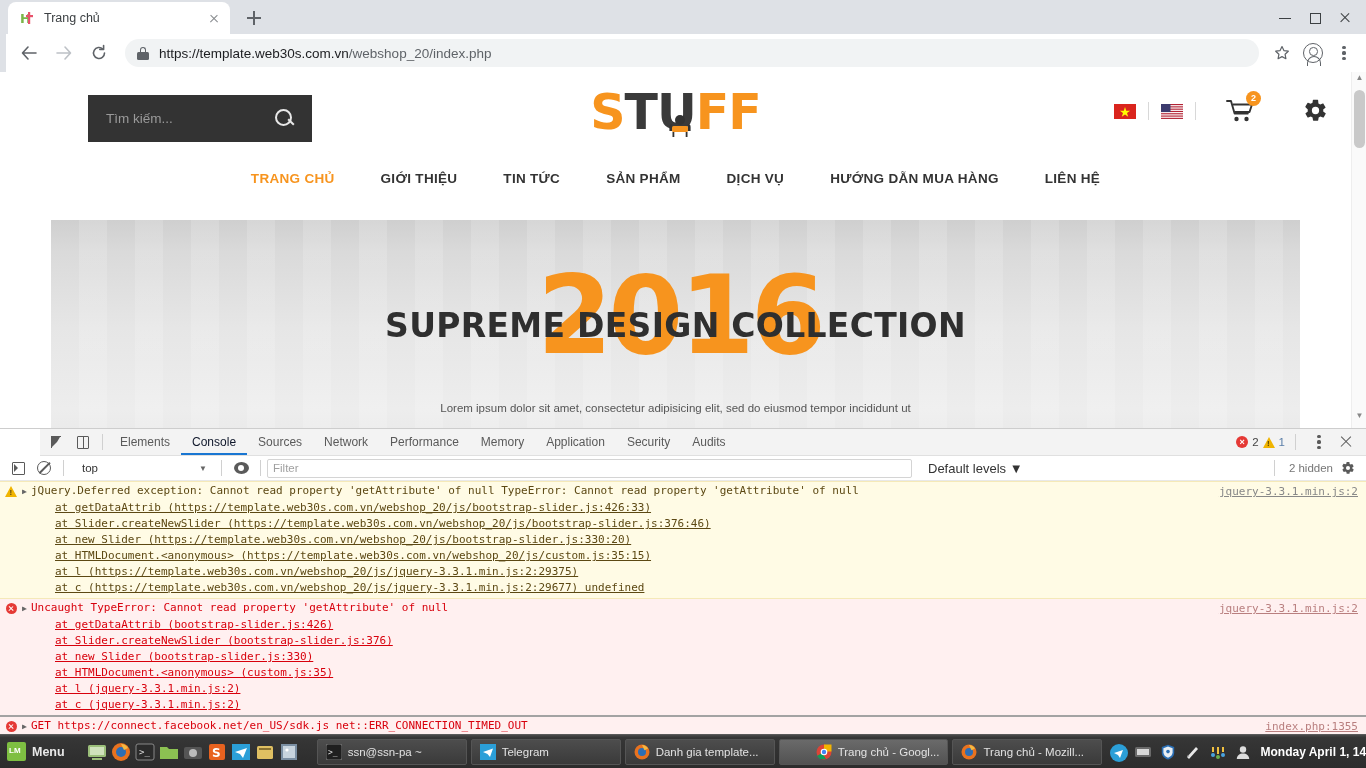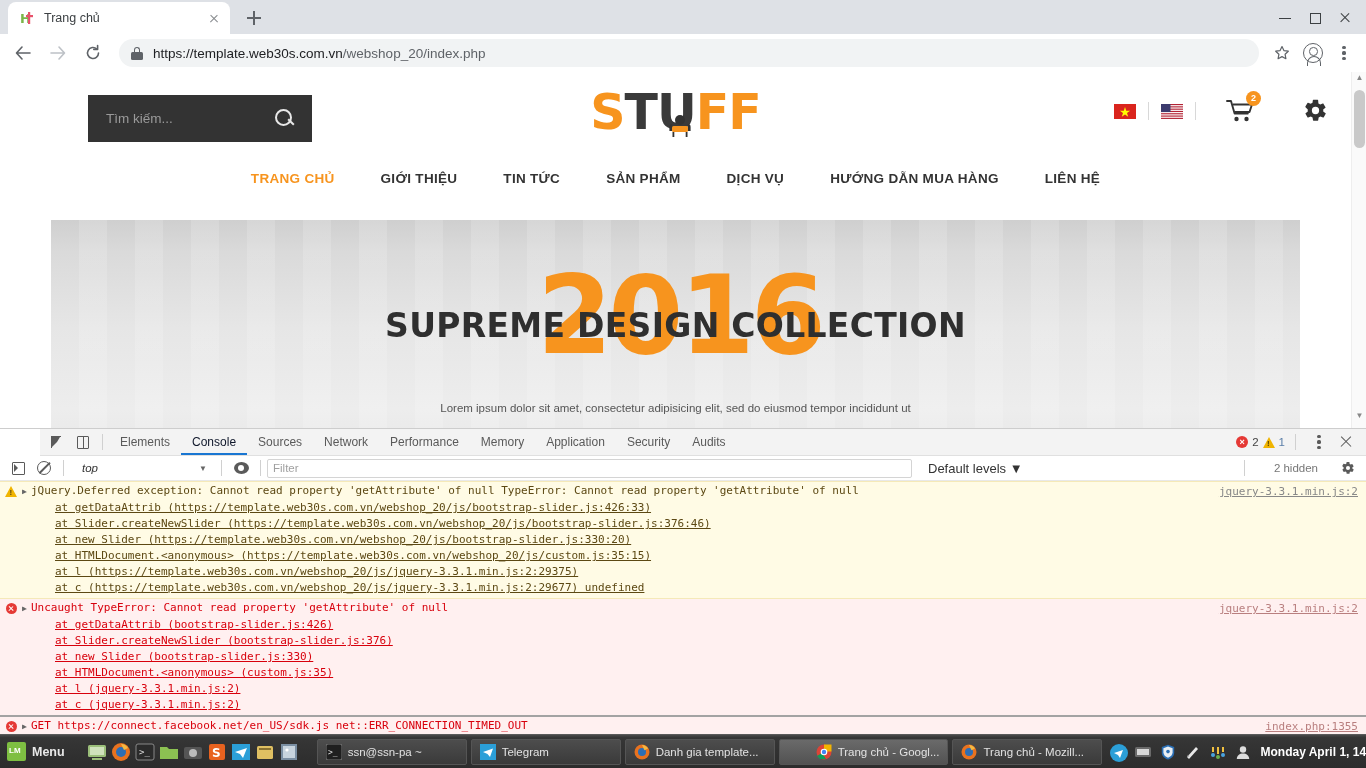--- a/index.html
+++ b/index.html
@@ -21,21 +21,21 @@
   .newtab:before{left:7px;top:13.2px;width:14px;height:1.6px;}
   .newtab:after{left:13.2px;top:7px;width:1.6px;height:14px;}
   .winbtns { position:absolute; right:6px; top:6px; display:flex; gap:0; align-items:center; }
   .winbtn { width:30px; height:24px; position:relative; }
   .winbtn span { position:absolute; background:#3c4043; }
   .wb-min span { left:9px; top:12px; width:12px; height:1.4px; }
   .wb-max span { left:9.5px; top:6.5px; width:11px; height:11px; background:transparent; border:1.4px solid #3c4043; }
   .wb-close:before,.wb-close:after{content:"";position:absolute;left:9px;top:11.3px;width:12px;height:1.4px;background:#3c4043;}
   .wb-close:before{transform:rotate(45deg);} .wb-close:after{transform:rotate(-45deg);}
 
-  .toolbar { height:38px; background:#fff; display:flex; align-items:center; padding:0 8px; }
+  .toolbar { height:38px; background:#fff; display:flex; align-items:center; padding:0 8px;margin-left:6px; }
   .navbtn { width:30px; height:30px; margin-right:5px; display:flex; align-items:center; justify-content:center;
             color:#5f6368; font-size:18px; line-height:1; }
   .navbtn.disabled { color:#bdc1c6; }
   .omnibox { flex:1; height:28px; background:#f1f3f4; border-radius:14px; display:flex; align-items:center;
              padding:0 12px; margin:0 6px; }
   .lock { width:12px; height:13px; position:relative; margin-right:10px; flex:none; }
   .lock .body { position:absolute; bottom:0; left:0; width:12px; height:8px; background:#5f6368; border-radius:1.5px; }
   .lock .shack { position:absolute; top:0; left:2.8px; width:6.4px; height:7px; border:1.7px solid #5f6368;
                  border-bottom:none; border-radius:4px 4px 0 0; }
   .url { font-size:13.5px; color:#202124; white-space:nowrap; }
@@ -120,27 +120,27 @@
   .x-ico:before{transform:rotate(45deg);} .x-ico:after{transform:rotate(-45deg);}
 
   .dt-toolbar { height:25px; border-bottom:1px solid #e8e8e8; display:flex; align-items:center; padding:0 5px;
                 background:#fff; flex:none; }
   .tb-sq { width:13px;height:13px;border:1.4px solid #5a5a5a;border-radius:1px;position:relative;}
   .tb-sq:after{content:"";position:absolute;left:1.5px;top:1.5px;border-left:4.5px solid #5a5a5a;border-top:4px solid transparent;border-bottom:4px solid transparent;}
   .ban-ico { width:14px;height:14px;border:1.5px solid #5a5a5a;border-radius:50%;position:relative;}
   .ban-ico:after{content:"";position:absolute;left:-1px;top:4.7px;width:15px;height:1.5px;background:#5a5a5a;transform:rotate(-45deg);}
   .eye-ico { width:15px;height:12px;border-radius:50%;background:#5a5a5a;position:relative;}
   .eye-ico:after{content:"";position:absolute;left:4.4px;top:3px;width:6px;height:6px;border-radius:50%;background:#fff;}
-  .ctx-sel { display:flex; align-items:center; width:145px; font-size:11.5px; color:#333; padding-left:12px;font-style:italic; }
+  .ctx-sel { display:flex; align-items:center; width:145px; font-size:11.5px; color:#333; padding-left:12px; }
   .ctx-sel .car { margin-left:auto; font-size:8px; color:#666; padding-right:8px; }
   .filter-in { flex:1; height:19px; border:1px solid #d4d4d4; border-radius:2px; font-size:11.5px;
                color:#333; padding:0 5px; max-width:645px; background:#fff; }
   .filter-in::placeholder { color:#a0a0a0; }
   .lvl { font-size:13px; color:#333; margin-left:16px; white-space:nowrap; }
-  .dt-tb-right { margin-left:auto; display:flex; align-items:center; gap:23px; padding-right:6px; }
+  .dt-tb-right { margin-left:auto; display:flex; align-items:center; gap:8px; padding-right:6px; }
   .hidden-n { font-size:11.5px; color:#777; }
   .gear-small { width:14px; height:14px; }
 
   .console { flex:1; overflow:hidden; position:relative; background:#fff;
              font-family:"DejaVu Sans Mono", monospace; font-size:11px; }
   .msg { padding:1px 0 2px 0; position:relative; display:flex; }
   .msg.warn { background:#fffbe5; border-top:1px solid #f5e9b8; border-bottom:1px solid #f5e9b8; }
   .msg.err  { background:#fff0f0; border-bottom:2px solid #a3a3a3; }
   .msg .gutter { width:22px; flex:none; display:flex; justify-content:center; padding-top:3px; }
   .msg .body { flex:1; padding-right:78px; line-height:16px; }

